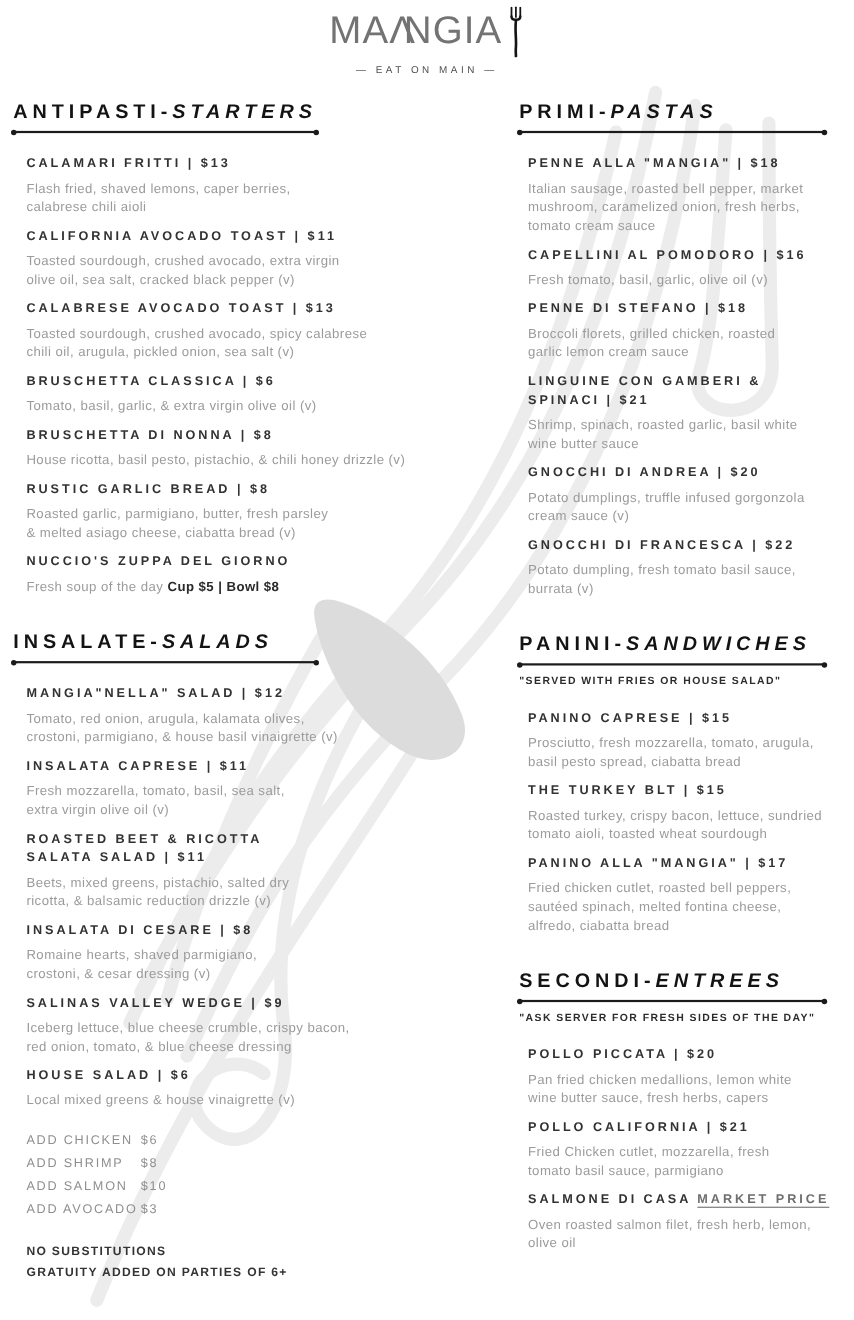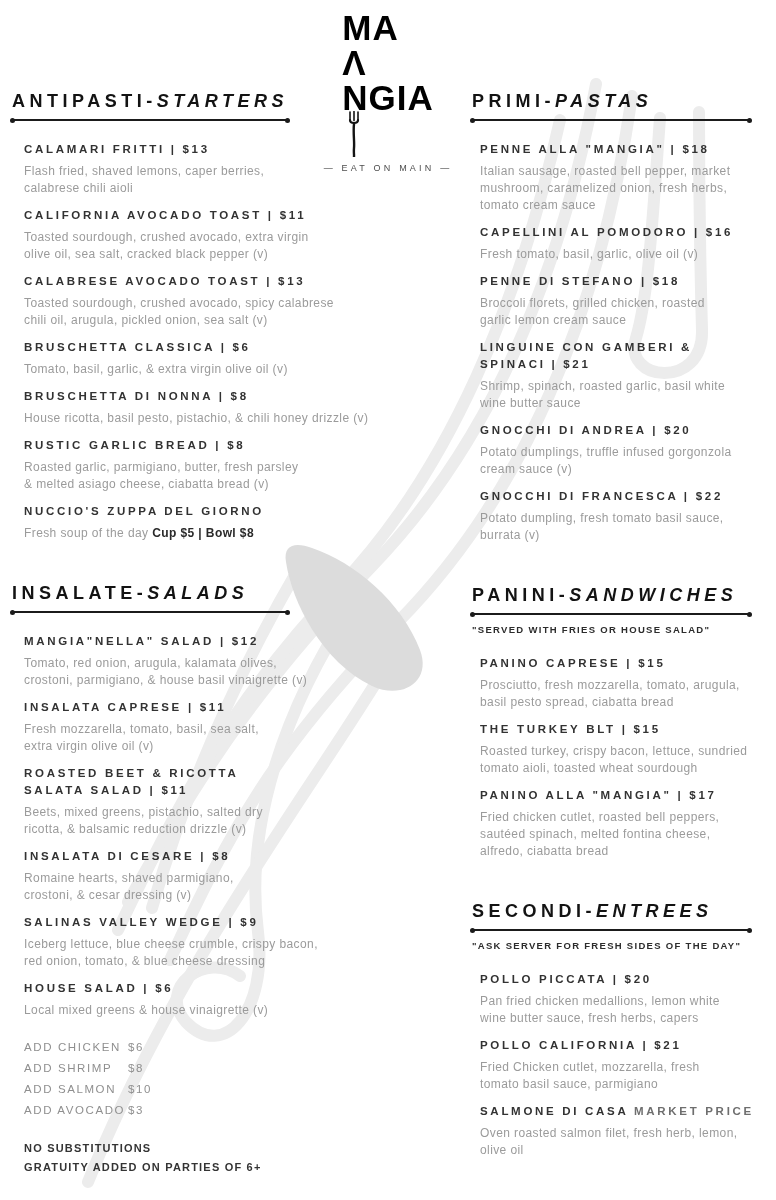--- a/index.html
+++ b/index.html
@@ -6,48 +6,48 @@
   .page{
     position:relative;width:776px;height:1200px;background:#ffffff;
     overflow:hidden;font-family:"Liberation Sans",sans-serif;
   }
   .watermark{position:absolute;left:0;top:0;width:776px;height:1200px;z-index:0;}
   .content{position:relative;z-index:1;}
 
   
   .masthead{position:absolute;left:0;top:10px;width:776px;text-align:center;}
   .logo{display:inline-flex;align-items:flex-start;justify-content:center;
-    font-size:35px;font-weight:700;letter-spacing:1px;color:#000000;line-height:1;flex-direction:column;}
+    font-size:35px;font-weight:400;letter-spacing:1px;color:#737373;line-height:1;}
   .logo .lig{margin-right:-0.32em;}
   .logo .fork-svg{margin-left:4px;margin-top:-4px;}
   .tagline{margin-top:6px;font-size:9px;letter-spacing:3.2px;color:#4d4d4d;font-weight:400;}
 
   
   .col{position:absolute;top:90px;}
   .col-left{left:24px;width:348px;}
   .col-right{left:480px;width:292px;}
 
   
-  .sec + .sec{margin-top:40px;}
+  .sec + .sec{margin-top:30px;}
   .sec-head{text-align:left;margin-bottom:20px;}
   .col-left .sec-head{width:276px;margin-left:-12px;}
   .col-right .sec-head{width:278px;margin-left:-8px;}
   .sec-title{margin:0;font-size:18px;font-weight:700;letter-spacing:4.5px;color:#131313;line-height:22px;white-space:nowrap;}
   .sec-title .t-italic{font-style:italic;}
   .rule{position:relative;height:2px;background:#1b1b1b;margin-top:7px;}
   .rule::before,.rule::after{content:"";position:absolute;width:5px;height:5px;border-radius:50%;background:#1b1b1b;top:-1.5px;}
   .rule::before{left:-2px;}
   .rule::after{right:-2px;}
   .sec-sub{margin-top:9px;font-size:9.5px;font-weight:700;letter-spacing:1.3px;color:#2c2c2c;margin-bottom:16px;}
 
   
   .item{margin-bottom:10px;}
   .item-title{margin:0 0 5px 0;font-size:11.5px;font-weight:700;letter-spacing:2.7px;
     color:#323232;line-height:17px;white-space:pre-line;}
-  .item-title .pr.market{color:#6e6e6e;text-underline-offset:3px;}
+  .item-title .pr.market{color:#6e6e6e;text-decoration:underline;text-underline-offset:3px;}
   .desc{margin:0;font-size:12px;color:#9b9b9b;letter-spacing:0.4px;line-height:17px;white-space:pre-line;}
   .desc .d-bold{color:#2a2a2a;font-weight:700;}
 
   
   .addons{margin-top:18px;}
   .addon-row{font-size:11.5px;color:#8f8f8f;letter-spacing:1.6px;line-height:21px;}
   .addon-label{display:inline-block;width:104px;}
   .notes{margin-top:18px;}
   .note{font-size:11px;font-weight:700;color:#343434;letter-spacing:1.2px;line-height:19px;}
 </style>

